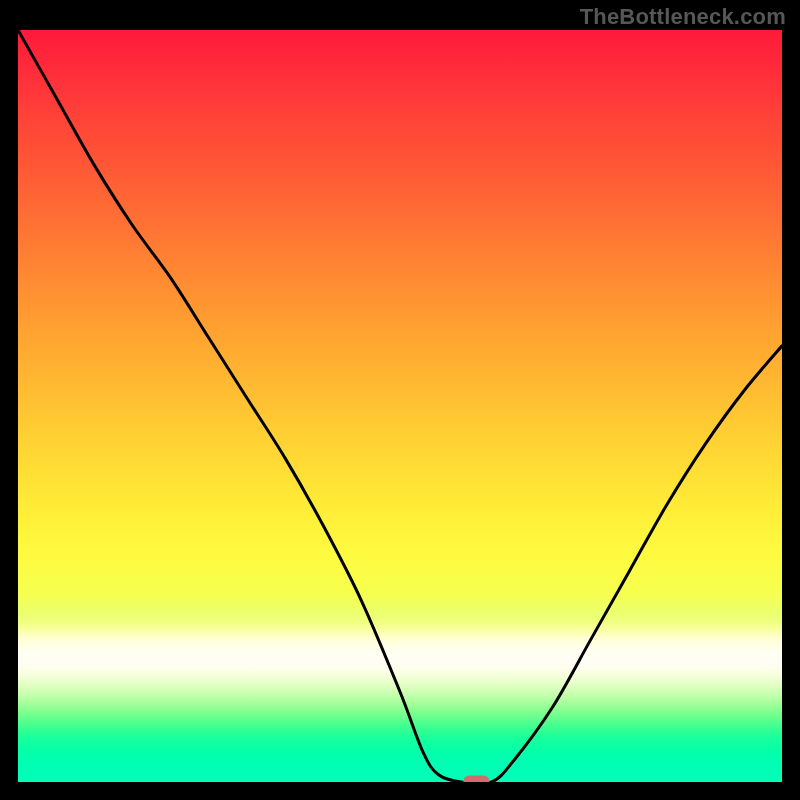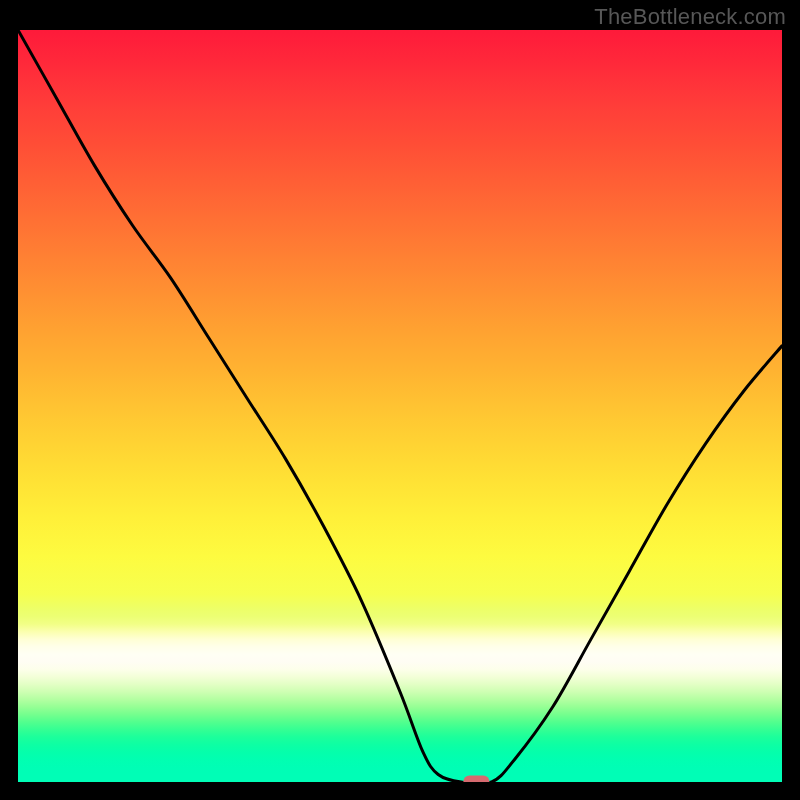--- a/index.html
+++ b/index.html
@@ -16,21 +16,21 @@
     width: 800px;
     height: 800px;
     background: #000;
   }
   .watermark {
     position: absolute;
     top: 4px;
     right: 14px;
     color: #575757;
     font-size: 22px;
-    font-weight: 400;
+    font-weight: 700;
     letter-spacing: 0.2px;
     z-index: 10;
   }
   
   .plot {
     position: absolute;
     left: 18px;
     top: 30px;
     width: 764px;
     height: 752px;

